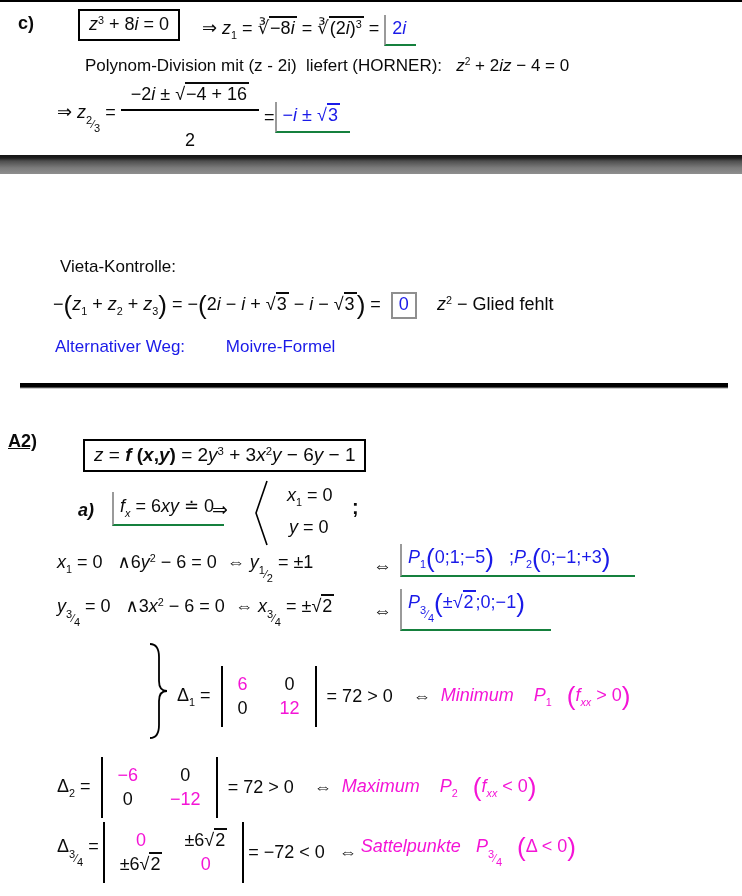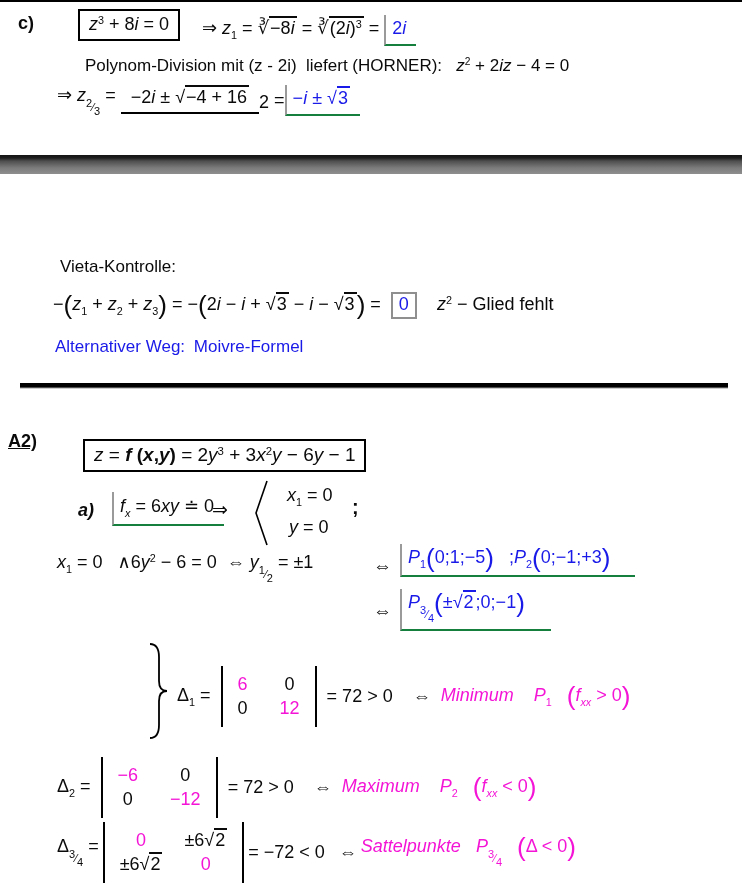--- a/index.html
+++ b/index.html
@@ -18,21 +18,21 @@
   .bl { color:var(--blue,#1a1ae8); }
   .mg { color:var(--mag,#f414d6); }
   
   .box { border:2px solid #000; padding:3px 9px 4px; display:inline-block; background:#fff; }
   .box0 { display:inline-block; border:2px solid #8f8f8f; padding:0 6px 2px; margin:0 5px; }
   
   .res { display:inline-block; border-left:2px solid #9a9a9a; border-bottom:2px solid #15803d; padding:3px 10px 5px 6px; }
   
   .rb { border-top:2px solid currentColor; padding:0 2px 0 1px; }
   
-  .fr { display:inline-flex; flex-direction:row; align-items:center; vertical-align:middle; margin:0 5px; }
+  .fr { display:inline-flex; flex-direction:column; align-items:center; vertical-align:middle; margin:0 5px;gap:16px; }
   .nu { padding:0 10px 4px; border-bottom:2.5px solid #000; }
   .de { padding-top:3px; }
   
   .bp { font-size:1.45em; line-height:0; vertical-align:-0.15em; font-weight:400; }
   
   .sf { display:inline-block; font-size:11px; vertical-align:-10px; }
   .sf .u { vertical-align:4px; }
   .sf .d { vertical-align:-4px; }
   
   .mrow { position:absolute; display:flex; align-items:center; font-size:18px; }
@@ -69,21 +69,21 @@
     <span>=</span>
     <span class="res bl">−<i>i</i> ± <span class="rad">√<span class="rb">3</span></span></span>
   </div>
 
   <div class="pagebreak"></div>
 
   <div class="abs" style="left:60px;top:257px;font-size:17px">Vieta-Kontrolle:</div>
   <div class="abs" style="left:53px;top:292px;font-size:18px">−<span class="bp">(</span><i>z</i><sub>1</sub> + <i>z</i><sub>2</sub> + <i>z</i><sub>3</sub><span class="bp">)</span> = −<span class="bp">(</span>2<i>i</i> − <i>i</i> + <span class="rad">√<span class="rb">3</span></span> − <i>i</i> − <span class="rad">√<span class="rb">3</span></span><span class="bp">)</span> = <span class="box0 bl">0</span>&nbsp;&nbsp; <i>z</i><sup>2</sup> − Glied fehlt</div>
   <div class="abs bl" style="left:55px;top:337px;font-size:17px">
     <span>Alternativer Weg:</span>
-    <span style="margin-left:4px">Moivre-Formel</span>
+    <span style="margin-left:36px">Moivre-Formel</span>
   </div>
 
   <div class="thickline"></div>
 
   <div class="abs bold ul" style="left:8px;top:431px;font-size:18px">A2)</div>
   <div class="abs box" style="left:83px;top:439px;font-size:19px"><i>z</i> = <b><i>f</i> (<i>x</i>,<i>y</i>)</b> = 2<i>y</i><sup>3</sup> + 3<i>x</i><sup>2</sup><i>y</i> − 6<i>y</i> − 1</div>
 
   <div class="abs bi" style="left:78px;top:500px;font-size:18px">a)</div>
   <div class="abs res" style="left:112px;top:492px;font-size:18px"><i>f</i><sub><i>x</i></sub> = 6<i>xy</i> ≐ 0</div>
   <div class="abs" style="left:212px;top:498px;font-size:19px">⇒</div>
@@ -93,20 +93,21 @@
       </svg>
   </span>
   <div class="abs" style="left:287px;top:485px;font-size:18px"><i>x</i><sub>1</sub> = 0</div>
   <div class="abs" style="left:289px;top:517px;font-size:18px"><i>y</i> = 0</div>
   <div class="abs bold" style="left:352px;top:496px;font-size:20px">;</div>
 
   <div class="abs" style="left:57px;top:551px;font-size:18px"><i>x</i><sub>1</sub> = 0 &nbsp;&nbsp;∧6<i>y</i><sup>2</sup> − 6 = 0 &nbsp;⇔ <i>y</i><span class="sf"><span class="u">1</span>⁄<span class="d">2</span></span> = ±1</div>
   <div class="abs" style="left:373px;top:555px;font-size:19px">⇔</div>
   <div class="abs res bl" style="left:400px;top:544px;font-size:18px;padding-right:24px"><i>P</i><sub>1</sub><span class="bp">(</span>0;1;−5<span class="bp">)</span> &nbsp;&nbsp;;<i>P</i><sub>2</sub><span class="bp">(</span>0;−1;+3<span class="bp">)</span></div>
 
+  <div class="abs" style="left:57px;top:595px;font-size:18px"><i>y</i><span class="sf"><span class="u">3</span>⁄<span class="d">4</span></span> = 0 &nbsp;&nbsp;∧3<i>x</i><sup>2</sup> − 6 = 0 &nbsp;⇔ <i>x</i><span class="sf"><span class="u">3</span>⁄<span class="d">4</span></span> = ±<span class="rad">√<span class="rb">2</span></span></div>
   <div class="abs" style="left:373px;top:600px;font-size:19px">⇔</div>
   <div class="abs res bl" style="left:400px;top:589px;font-size:18px;padding-right:26px"><i>P</i><span class="sf"><span class="u">3</span>⁄<span class="d">4</span></span><span class="bp">(</span>±<span class="rad">√<span class="rb">2</span></span>;0;−1<span class="bp">)</span></div>
 
   <span class="abs" style="left:147px;top:642px">
     <svg width="22" height="98" viewBox="0 0 22 98">
         <path d="M3 2 Q12 2 12 15 L12 39 Q12 49 20 49 Q12 49 12 59 L12 83 Q12 96 3 96" fill="none" stroke="#000" stroke-width="1.8"></path>
       </svg>
   </span>
 
   <div class="mrow" style="left:177px;top:657px;height:78px;gap:10px">

